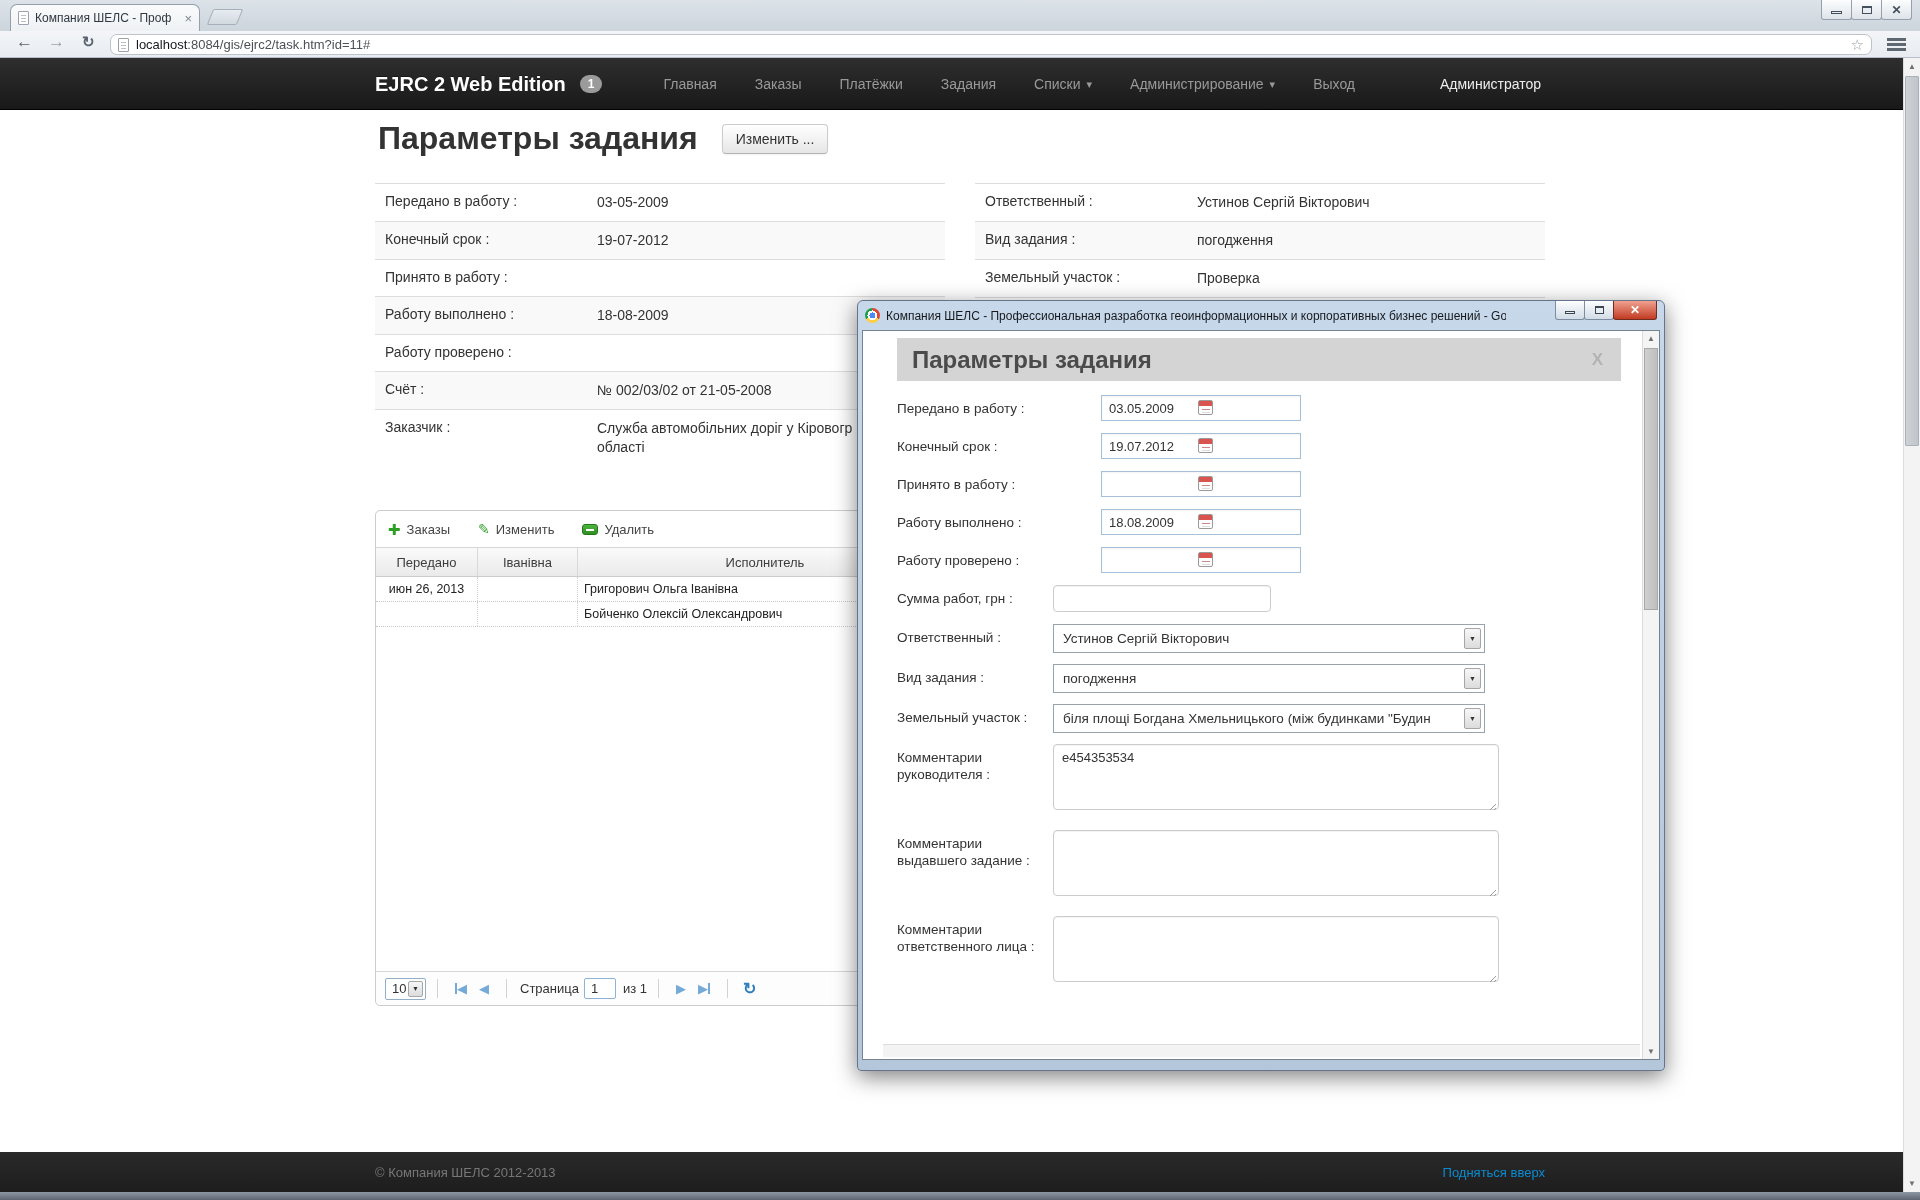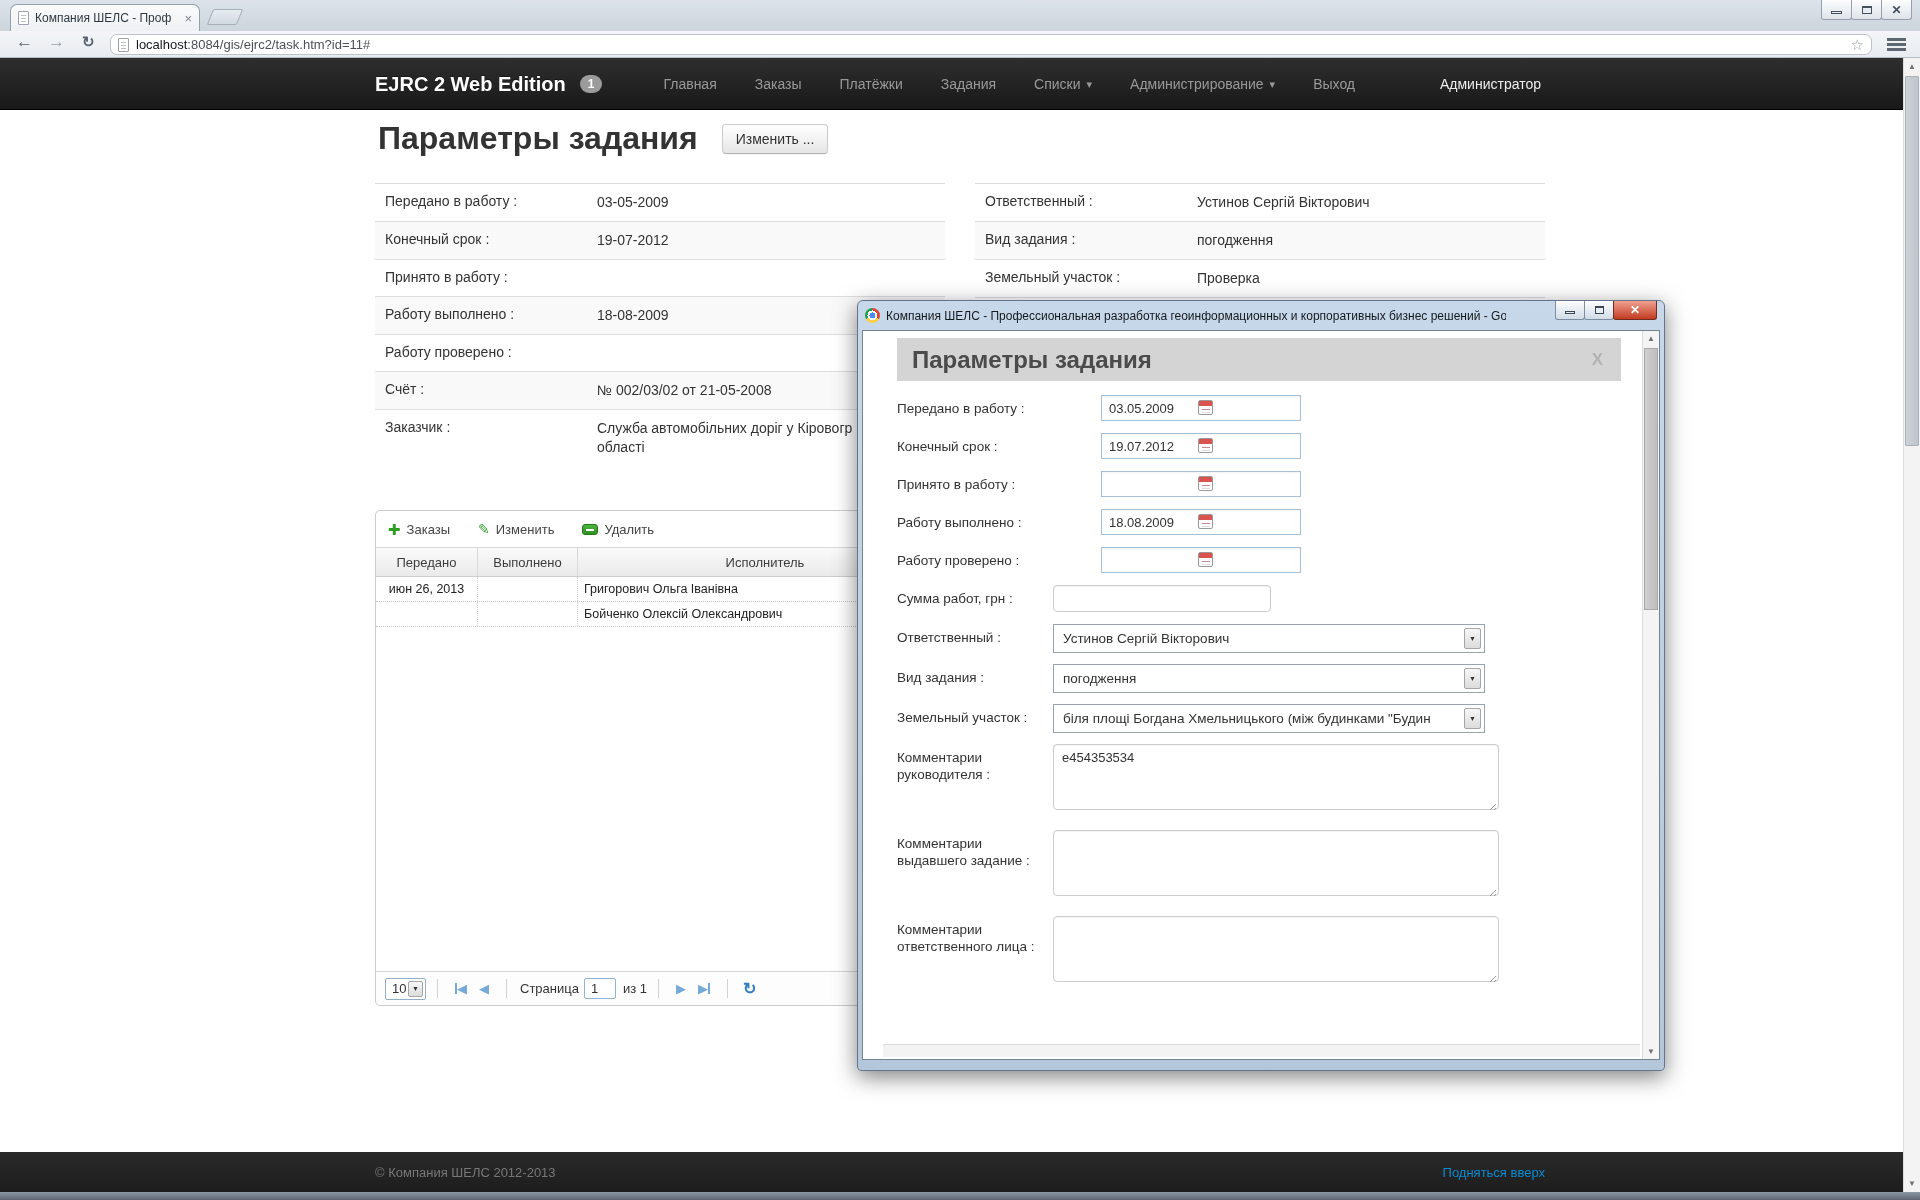--- a/index.html
+++ b/index.html
@@ -332,21 +332,21 @@
         <span class="ico-pencil">✎</span>
         <span>Изменить</span>
       </span>
     <span class="gtool">
         <span class="ico-del"></span>
         <span>Удалить</span>
       </span>
   </div>
   <div class="ghead">
     <span class="gc1">Передано</span>
-    <span class="gc2">Выполнено</span>
+    <span class="gc2">Іванівна</span>
     <span class="gc3">Исполнитель</span>
   </div>
   <div class="grow">
     <span class="gc1">июн 26, 2013</span>
     <span class="gc2"></span>
     <span class="gc3">Григорович Ольга Іванівна</span>
   </div>
   <div class="grow">
     <span class="gc1"></span>
     <span class="gc2"></span>

